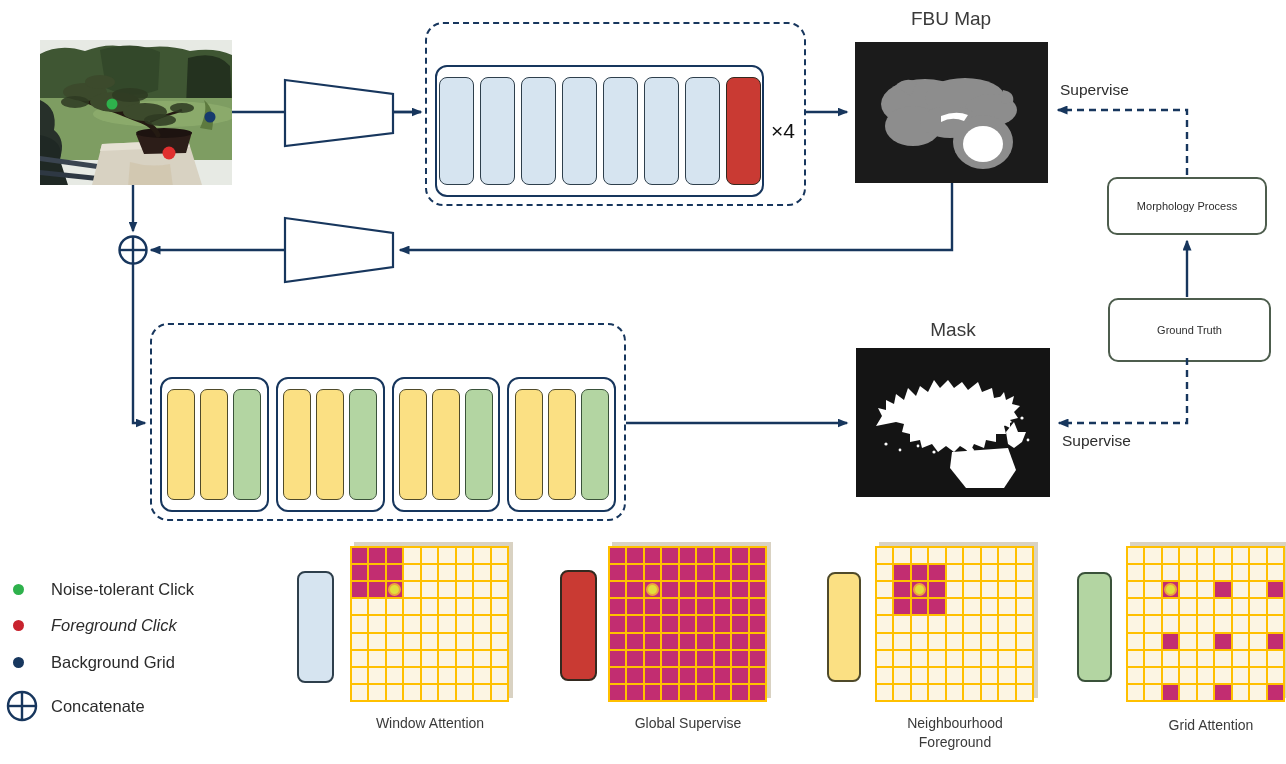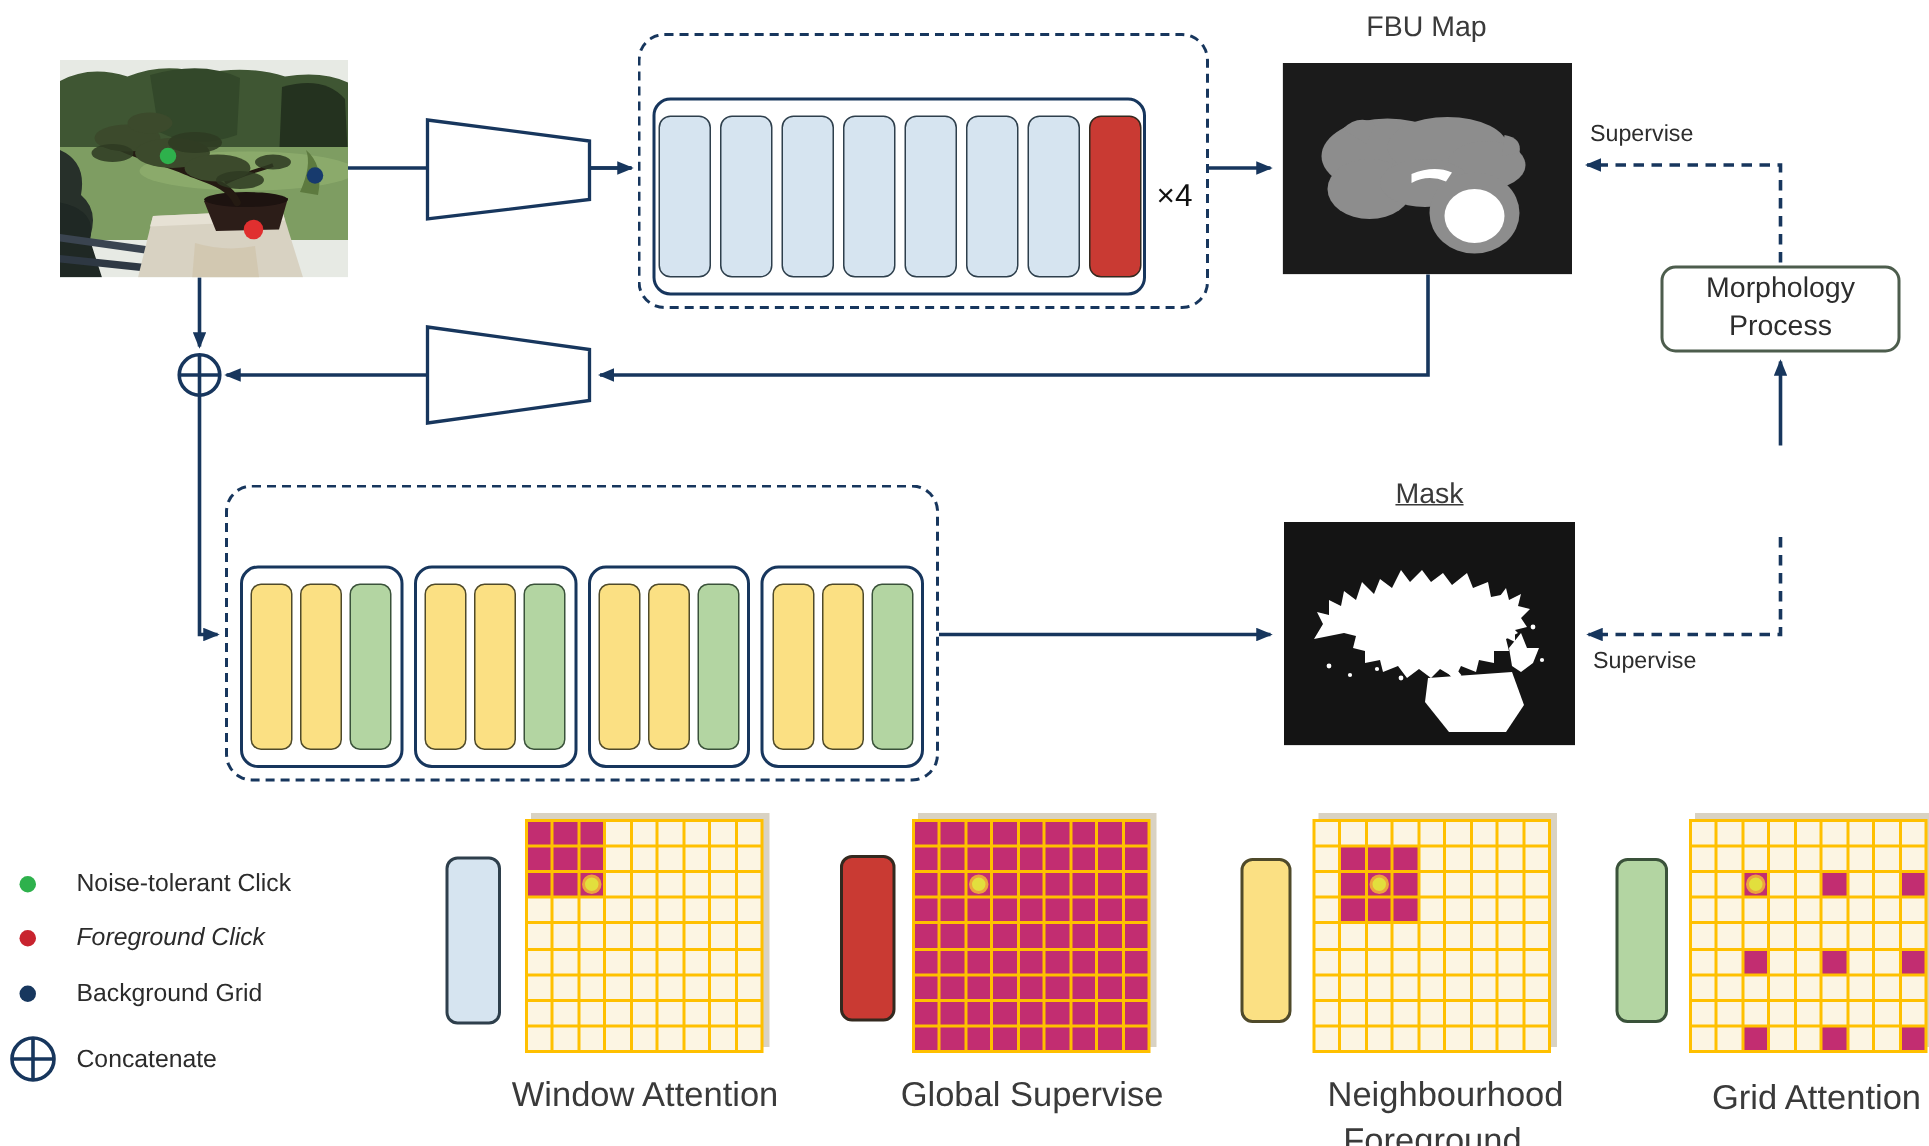--- a/index.html
+++ b/index.html
@@ -18,35 +18,35 @@
   .mini-block{width:26px;height:109px;border-radius:7px;border:1.6px solid #333;}
   .group-box{position:absolute;border:2px solid #17365d;border-radius:12px;background:#fff;
              display:flex;align-items:center;justify-content:center;gap:5px;}
   .mult{position:absolute;font-size:21px;color:#111;}
   
   .pic{position:absolute;overflow:hidden;}
   .pic svg{display:block;}
   
   .node{position:absolute;border:2px solid #4d5d4d;border-radius:10px;background:#fff;
         display:flex;align-items:center;justify-content:center;text-align:center;
-        font-size:19px;color:#2d2d2d;line-height:1.3;}
+        font-size:11px;color:#2d2d2d;line-height:1.3;}
   
   .legend-row{position:absolute;display:flex;align-items:center;}
   .legend-dot{width:11px;height:11px;border-radius:50%;}
   .legend-text{font-size:16.5px;color:#2b2b2b;margin-left:38px;}
   .legend-icon{position:absolute;left:13px;}
   
   .attn-grid{position:absolute;width:159px;height:156px;display:grid;gap:2px;padding:2px;
              box-sizing:border-box;background:#ffc000;box-shadow:4px -4px 0 0 #d9d2c2;}
   .attn-cell{background:#fcf5e3;position:relative;}
   .attn-cell.hl{background:#c22d71;}
   .attn-dot{position:absolute;left:50%;top:50%;width:9px;height:9px;margin:-6.5px 0 0 -6.5px;
             border-radius:50%;background:#e2df3d;border:2px solid #eda33d;}
   .attn-block{position:absolute;border-radius:8px;border:2px solid #333;}
-  .attn-label{position:absolute;font-size:23px;color:#3a3a3a;text-align:center;line-height:1.35;}
+  .attn-label{position:absolute;font-size:14px;color:#3a3a3a;text-align:center;line-height:1.35;}
 </style>
 </head>
 <body>
 
 <div id="canvas">
 
   <svg class="abs" style="left:0;top:0;z-index:1;" width="1286" height="764" viewBox="0 0 1286 764">
     <defs>
       <marker id="ah" markerWidth="11" markerHeight="9" refX="9.5" refY="4.5" orient="auto" markerUnits="userSpaceOnUse">
         <path d="M0,0 L11,4.5 L0,9 Z" fill="#17365d"></path>
@@ -75,21 +75,21 @@
 
     <g stroke="#17365d" stroke-width="2.4" fill="#ffffff">
       <circle cx="133" cy="250" r="13.5"></circle>
       <line x1="133" y1="236.5" x2="133" y2="263.5"></line>
       <line x1="119.5" y1="250" x2="146.5" y2="250"></line>
     </g>
   </svg>
 
   <div class="lbl" style="left:76px;top:8px;width:120px;margin-top:34px;">Image</div>
   <div class="lbl" style="left:871px;top:8px;width:160px;">FBU Map</div>
-  <div class="lbl" style="left:873px;top:319px;width:160px;text-decoration:underline;">Mask</div>
+  <div class="lbl" style="left:873px;top:319px;width:160px;">Mask</div>
 
   <div class="pic" style="left:40px;top:40px;width:192px;height:145px;z-index:2;">
     <svg width="192" height="145" viewBox="0 0 192 145">
       <rect width="192" height="145" fill="#e7eae4"></rect>
       <path d="M0,14 Q20,3 45,11 Q70,1 95,9 Q125,3 150,11 Q175,7 192,15 L192,62 Q170,72 150,64 Q120,77 95,66 Q60,80 35,64 Q12,72 0,60 Z" fill="#3f5633"></path>
       <path d="M60,10 Q95,0 120,12 L118,50 Q90,60 66,48 Z" fill="#33482a"></path>
       <path d="M148,18 q28,-8 42,8 l2,42 q-25,14 -46,-2 Z" fill="#24321f"></path>
       <rect x="0" y="58" width="192" height="62" fill="#7e9d62"></rect>
       <ellipse cx="125" cy="74" rx="72" ry="13" fill="#8fae6e" opacity="0.8"></ellipse>
       <path d="M0,60 q18,8 14,30 q12,10 6,28 L0,145 Z" fill="#27302a"></path>
@@ -161,20 +161,23 @@
       <path d="M148,48 q12,2 10,12 l-12,2 Z" fill="#8d8d8d"></path>
     </svg>
   </div>
 
   <div class="small-lbl" style="left:1060px;top:81px;width:120px;">Supervise</div>
   <div class="small-lbl" style="left:1062px;top:432px;width:120px;">Supervise</div>
 
   <div class="node" style="left:1107px;top:177px;width:160px;height:58px;padding:0 12px;box-sizing:border-box;">
     <span>Morphology Process</span>
   </div>
+  <div class="node" style="left:1108px;top:298px;width:159px;height:60px;">
+    <span>Ground Truth</span>
+  </div>
 
   <div class="net-box" style="left:150px;top:323px;width:472px;height:194px;z-index:2;"></div>
   <div class="net-title" style="left:168px;top:337px;"><b>H</b><span>igh </span><b>R</b><span>esolution </span><b>R</b><span>efinement Network</span></div>
   <div class="abs" style="left:160px;top:377px;width:456px;height:131px;z-index:3;display:flex;gap:7px;">
       <div class="group-box" style="position: relative; width: 109px; height: 131px;">
         <div class="mini-block" style="background: rgb(251, 224, 131); border-color: rgb(79, 74, 42);"></div>
         <div class="mini-block" style="background: rgb(251, 224, 131); border-color: rgb(79, 74, 42);"></div>
         <div class="mini-block" style="background: rgb(179, 213, 162); border-color: rgb(58, 82, 58);"></div>
       </div>
       <div class="group-box" style="position: relative; width: 109px; height: 131px;">

